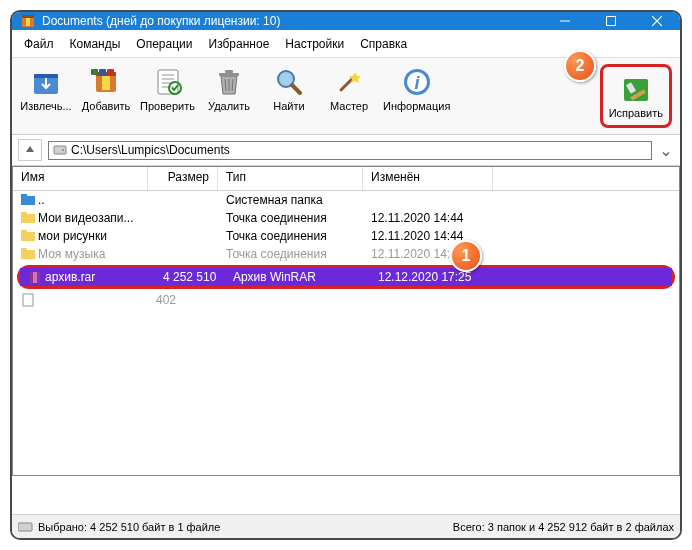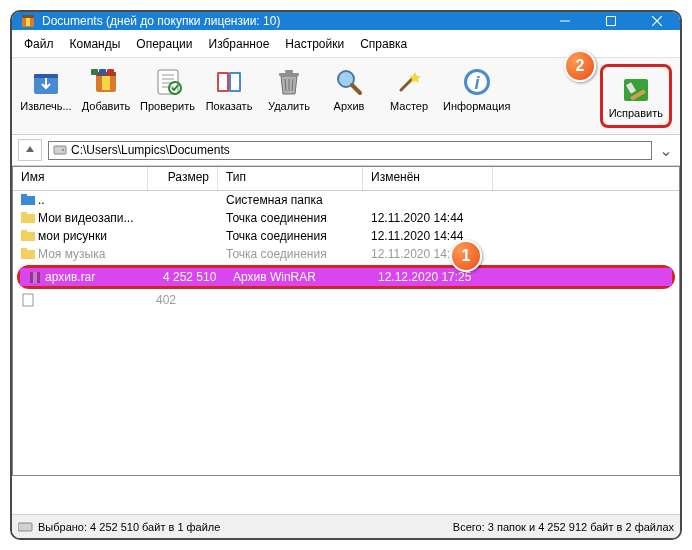--- a/index.html
+++ b/index.html
@@ -25,21 +25,21 @@
 .col { padding: 3px 8px; border-right: 1px solid #e0e0e0; overflow: hidden; white-space: nowrap; }
 .col-name { width: 135px; }
 .col-size { width: 70px; text-align: right; }
 .col-type { width: 145px; }
 .col-mod { width: 130px; }
 .list-body { flex: 1; overflow: auto; font-size: 12px; }
 .list-row { display: flex; height: 18px; align-items: center; }
 .list-row .col { border: none; display: flex; align-items: center; gap: 3px; }
 .row-icon { width: 14px; height: 14px; display: inline-flex; align-items: center; justify-content: center; flex-shrink: 0; }
 .selected-wrap { border: 3px solid #d62222; border-radius: 12px; margin: 2px 4px; }
-.list-row.selected { background: #d946ef; color: #fff; }
+.list-row.selected { background: #6d28d9; color: #fff; }
 .list-row.obscured { color: #999; position: relative; }
 .statusbar { position: absolute; bottom: 0; left: 0; right: 0; height: 24px; border-top: 1px solid #d0d0d0; display: flex; align-items: center; font-size: 11px; padding: 0 6px; gap: 10px; background: #f0f0f0; }
 .status-left { display: flex; align-items: center; gap: 4px; }
 .status-right { margin-left: auto; }
 .badge { position: absolute; width: 32px; height: 32px; border-radius: 50%; background: radial-gradient(circle at 30% 30%, #ff9850, #e8501a); color: #fff; font-size: 16px; font-weight: bold; display: flex; align-items: center; justify-content: center; border: 2px solid #fff; box-shadow: 1px 1px 3px rgba(0,0,0,0.4); z-index: 10; }
 .badge-1 { top: 240px; left: 450px; }
 .badge-2 { top: 50px; left: 564px; }
 svg { display: block; }
 </style>
 </head>
@@ -118,49 +118,38 @@
             <line x1="10" y1="21" x2="22" y2="21" stroke="#999"></line>
             <circle cx="23" cy="22" r="6" fill="none" stroke="#2a8a2a" stroke-width="2"></circle>
             <path d="M20 22 L22 24 L26 19" stroke="#2a8a2a" stroke-width="2" fill="none"></path>
           </svg>
         </span>
       <span>Проверить</span>
     </div>
     <div class="tool-btn">
       <span class="tool-icon">
           <svg width="32" height="32" viewBox="0 0 32 32">
-            <rect x="4" y="6" width="12" height="20" fill="#d04a4a" rx="1"></rect>
-            <rect x="16" y="6" width="12" height="20" fill="#4a8ad0" rx="1"></rect>
-            <rect x="6" y="8" width="8" height="16" fill="#fff"></rect>
-            <rect x="18" y="8" width="8" height="16" fill="#fff"></rect>
-          </svg>
-        </span>
-      <span>Показать</span>
-    </div>
-    <div class="tool-btn">
-      <span class="tool-icon">
-          <svg width="32" height="32" viewBox="0 0 32 32">
             <path d="M8 10 L10 28 L22 28 L24 10 Z" fill="#b0b0b0" stroke="#707070"></path>
             <rect x="6" y="7" width="20" height="3" fill="#909090" rx="1"></rect>
             <rect x="12" y="4" width="8" height="3" fill="#909090" rx="1"></rect>
             <line x1="12" y1="13" x2="13" y2="25" stroke="#707070"></line>
             <line x1="16" y1="13" x2="16" y2="25" stroke="#707070"></line>
             <line x1="20" y1="13" x2="19" y2="25" stroke="#707070"></line>
           </svg>
         </span>
       <span>Удалить</span>
     </div>
     <div class="tool-btn">
       <span class="tool-icon">
           <svg width="32" height="32" viewBox="0 0 32 32">
             <circle cx="13" cy="13" r="8" fill="#a0d0f0" stroke="#4a7aa0" stroke-width="2"></circle>
             <line x1="19" y1="19" x2="27" y2="27" stroke="#8a5a2a" stroke-width="4" stroke-linecap="round"></line>
           </svg>
         </span>
-      <span>Архив</span>
+      <span>Найти</span>
     </div>
     <div class="tool-btn">
       <span class="tool-icon">
           <svg width="32" height="32" viewBox="0 0 32 32">
             <line x1="8" y1="24" x2="22" y2="10" stroke="#8a5a2a" stroke-width="3" stroke-linecap="round"></line>
             <path d="M22 6 L24 10 L28 10 L25 13 L26 17 L22 15 L18 17 L19 13 L16 10 L20 10 Z" fill="#f4d742"></path>
           </svg>
         </span>
       <span>Мастер</span>
     </div>

